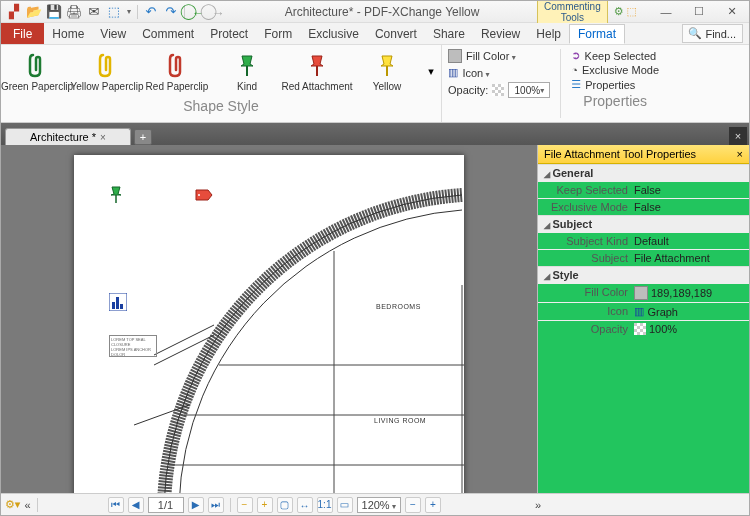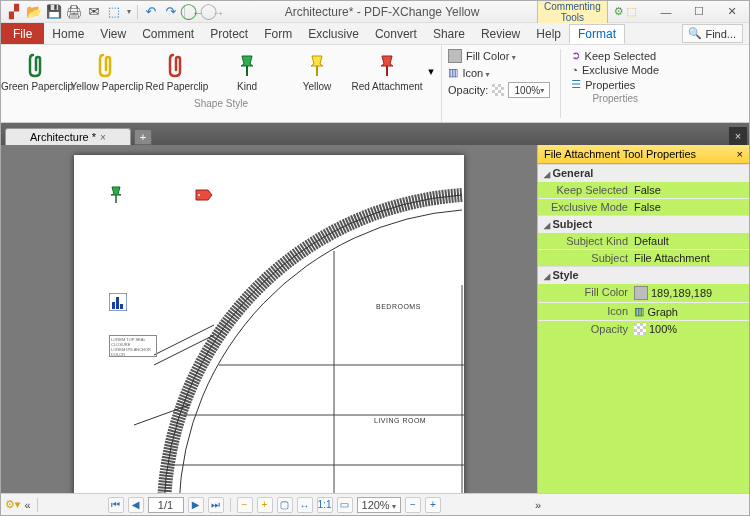--- a/index.html
+++ b/index.html
@@ -24,21 +24,21 @@
 .search-btns { display: flex; gap: 4px; padding-right: 6px; align-items: center; }
 .search-btn { border: 1px solid #ccc; background: #fafafa; padding: 2px 6px; display: flex; align-items: center; gap: 3px; color: #333; font-size: 11px; }
 
 
 .ribbon { height: 78px; background: #fafafa; border-bottom: 1px solid #ccc; display: flex; }
 .shape-group { display: flex; flex-direction: column; border-right: 1px solid #ddd; }
 .shape-items { display: flex; padding: 4px 2px; gap: 2px; }
 .shape-item { width: 68px; display: flex; flex-direction: column; align-items: center; gap: 2px; padding: 2px; }
 .shape-item .ico { width: 28px; height: 28px; display:flex; align-items:center; justify-content:center; }
 .shape-item .lbl { font-size: 10px; text-align: center; color: #333; white-space: nowrap; }
-.group-caption { text-align: center; font-size: 10px; color: #888; padding-bottom: 2px; }
+.group-caption { text-align: center; font-size: 14px; color: #888; padding-bottom: 2px; }
 .ribbon-right { padding: 4px 6px; display: flex; gap: 10px; }
 .fill-block { display:flex; flex-direction:column; gap:3px; font-size:11px; color:#333; }
 .fill-row { display:flex; align-items:center; gap:4px; }
 .swatch { width:14px; height:14px; background:#bdbdbd; border:1px solid #888; }
 .opacity-box { width:42px; height:16px; border:1px solid #aaa; background:#fff; display:inline-flex; align-items:center; justify-content:center; font-size:10px; }
 .props-block { display:flex; flex-direction:column; gap:2px; font-size:11px; color:#333; }
 .props-block .row { display:flex; align-items:center; gap:4px; }
 
 
 .doc-tabs { height: 22px; background: linear-gradient(#6a6a6a,#555); display:flex; align-items:flex-end; }
@@ -52,21 +52,21 @@
 .main { flex:1; display:flex; overflow:hidden; }
 .docarea { flex:1; background:#7a7a7a; position:relative; overflow:hidden; display:flex; justify-content:center; padding-top:10px; }
 .page { width: 390px; height: 350px; background:#fff; box-shadow:0 0 6px rgba(0,0,0,0.6); position:relative; overflow:hidden; }
 .annot { position:absolute; }
 .annot.pin { width:14px; height:18px; }
 .annot.tag { width:20px; height:14px; }
 .annot.graph { width:18px; height:18px; }
 .room-lbl { font-size:7px; color:#333; letter-spacing:0.5px; }
 
 
-.proppanel { width:212px; border-left:1px solid #bbb; display:flex; flex-direction:column; background:#bef264; }
+.proppanel { width:212px; border-left:1px solid #bbb; display:flex; flex-direction:column; background:#22c55e; }
 .prop-title { background:linear-gradient(#ffe477,#ffd23f); border-bottom:1px solid #d6b200; padding:3px 6px; font-size:11px; display:flex; justify-content:space-between; }
 .prop-section { font-size:11px; }
 .sec-head { background:#eee; padding:2px 6px; font-weight:bold; color:#333; border-top:1px solid #ddd; }
 .sec-head::before { content:"◢ "; font-size:8px; color:#666; }
 .prop-row { display:flex; padding:2px 4px; border-top:1px solid #eee; }
 .prop-row .k { width:92px; text-align:right; color:#555; padding-right:6px; }
 .prop-row .v { flex:1; color:#222; display:flex; align-items:center; gap:3px; }
 
 
 .statusbar { height:22px; border-top:1px solid #ccc; background:#f3f3f3; display:flex; align-items:center; padding:0 4px; gap:4px; font-size:11px; color:#444; }
@@ -162,34 +162,34 @@
             <svg width="20" height="26">
               <path d="M5 4 L15 4 L13 12 L16 14 L4 14 L7 12 Z" fill="#2fae4a" stroke="#14662a" stroke-width="1"></path>
               <line x1="10" y1="14" x2="10" y2="24" stroke="#14662a" stroke-width="2"></line>
             </svg>
           </span>
         <span class="lbl">Kind</span>
       </div>
       <div class="shape-item">
         <span class="ico">
             <svg width="20" height="26">
+              <path d="M5 4 L15 4 L13 12 L16 14 L4 14 L7 12 Z" fill="#e74c3c" stroke="#9b2318" stroke-width="1"></path>
+              <line x1="10" y1="14" x2="10" y2="24" stroke="#9b2318" stroke-width="2"></line>
+            </svg>
+          </span>
+        <span class="lbl">Red Attachment</span>
+      </div>
+      <div class="shape-item">
+        <span class="ico">
+            <svg width="20" height="26">
               <path d="M5 4 L15 4 L13 12 L16 14 L4 14 L7 12 Z" fill="#ffe23f" stroke="#bb9700" stroke-width="1"></path>
               <line x1="10" y1="14" x2="10" y2="24" stroke="#bb9700" stroke-width="2"></line>
             </svg>
           </span>
         <span class="lbl">Yellow</span>
-      </div>
-      <div class="shape-item">
-        <span class="ico">
-            <svg width="20" height="26">
-              <path d="M5 4 L15 4 L13 12 L16 14 L4 14 L7 12 Z" fill="#e74c3c" stroke="#9b2318" stroke-width="1"></path>
-              <line x1="10" y1="14" x2="10" y2="24" stroke="#9b2318" stroke-width="2"></line>
-            </svg>
-          </span>
-        <span class="lbl">Red Attachment</span>
       </div>
       <div class="shape-item" style="width:16px;justify-content:center">▾</div>
     </div>
     <div class="group-caption">Shape Style</div>
   </div>
   <div class="ribbon-right">
     <div class="fill-block">
       <div class="fill-row">
           <span class="swatch"></span>
           <span class="dd">Fill Color</span>

